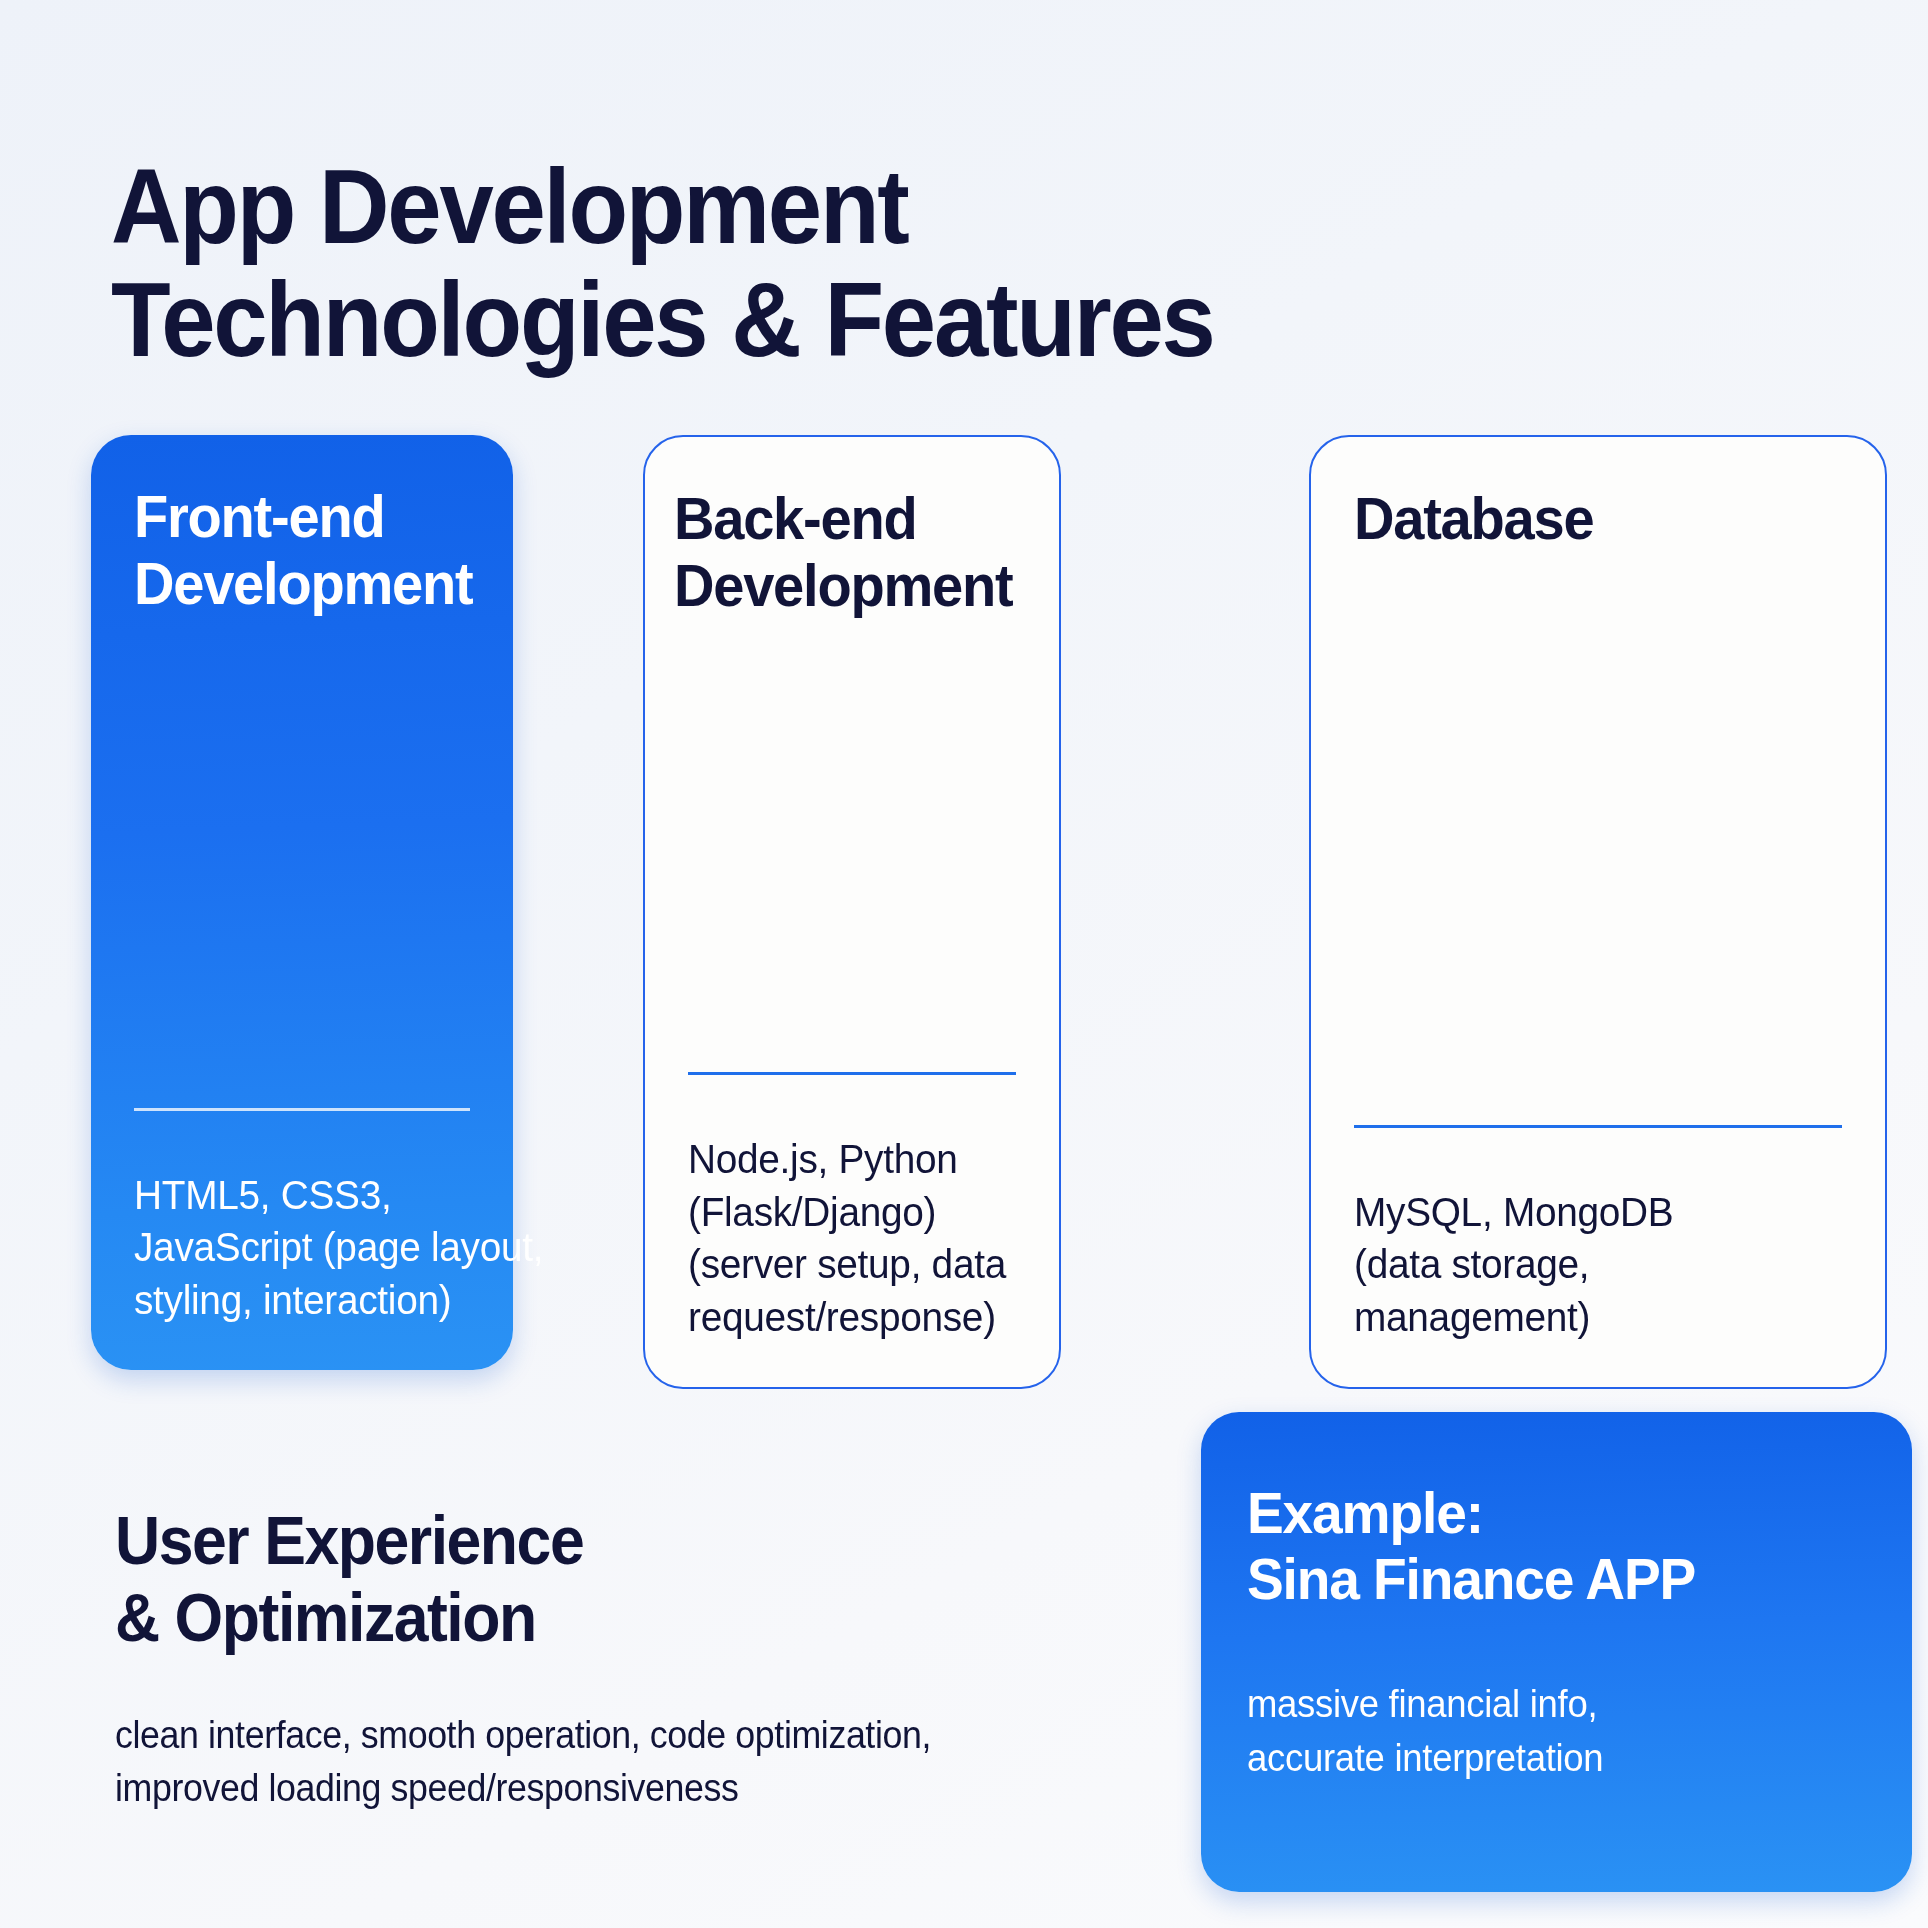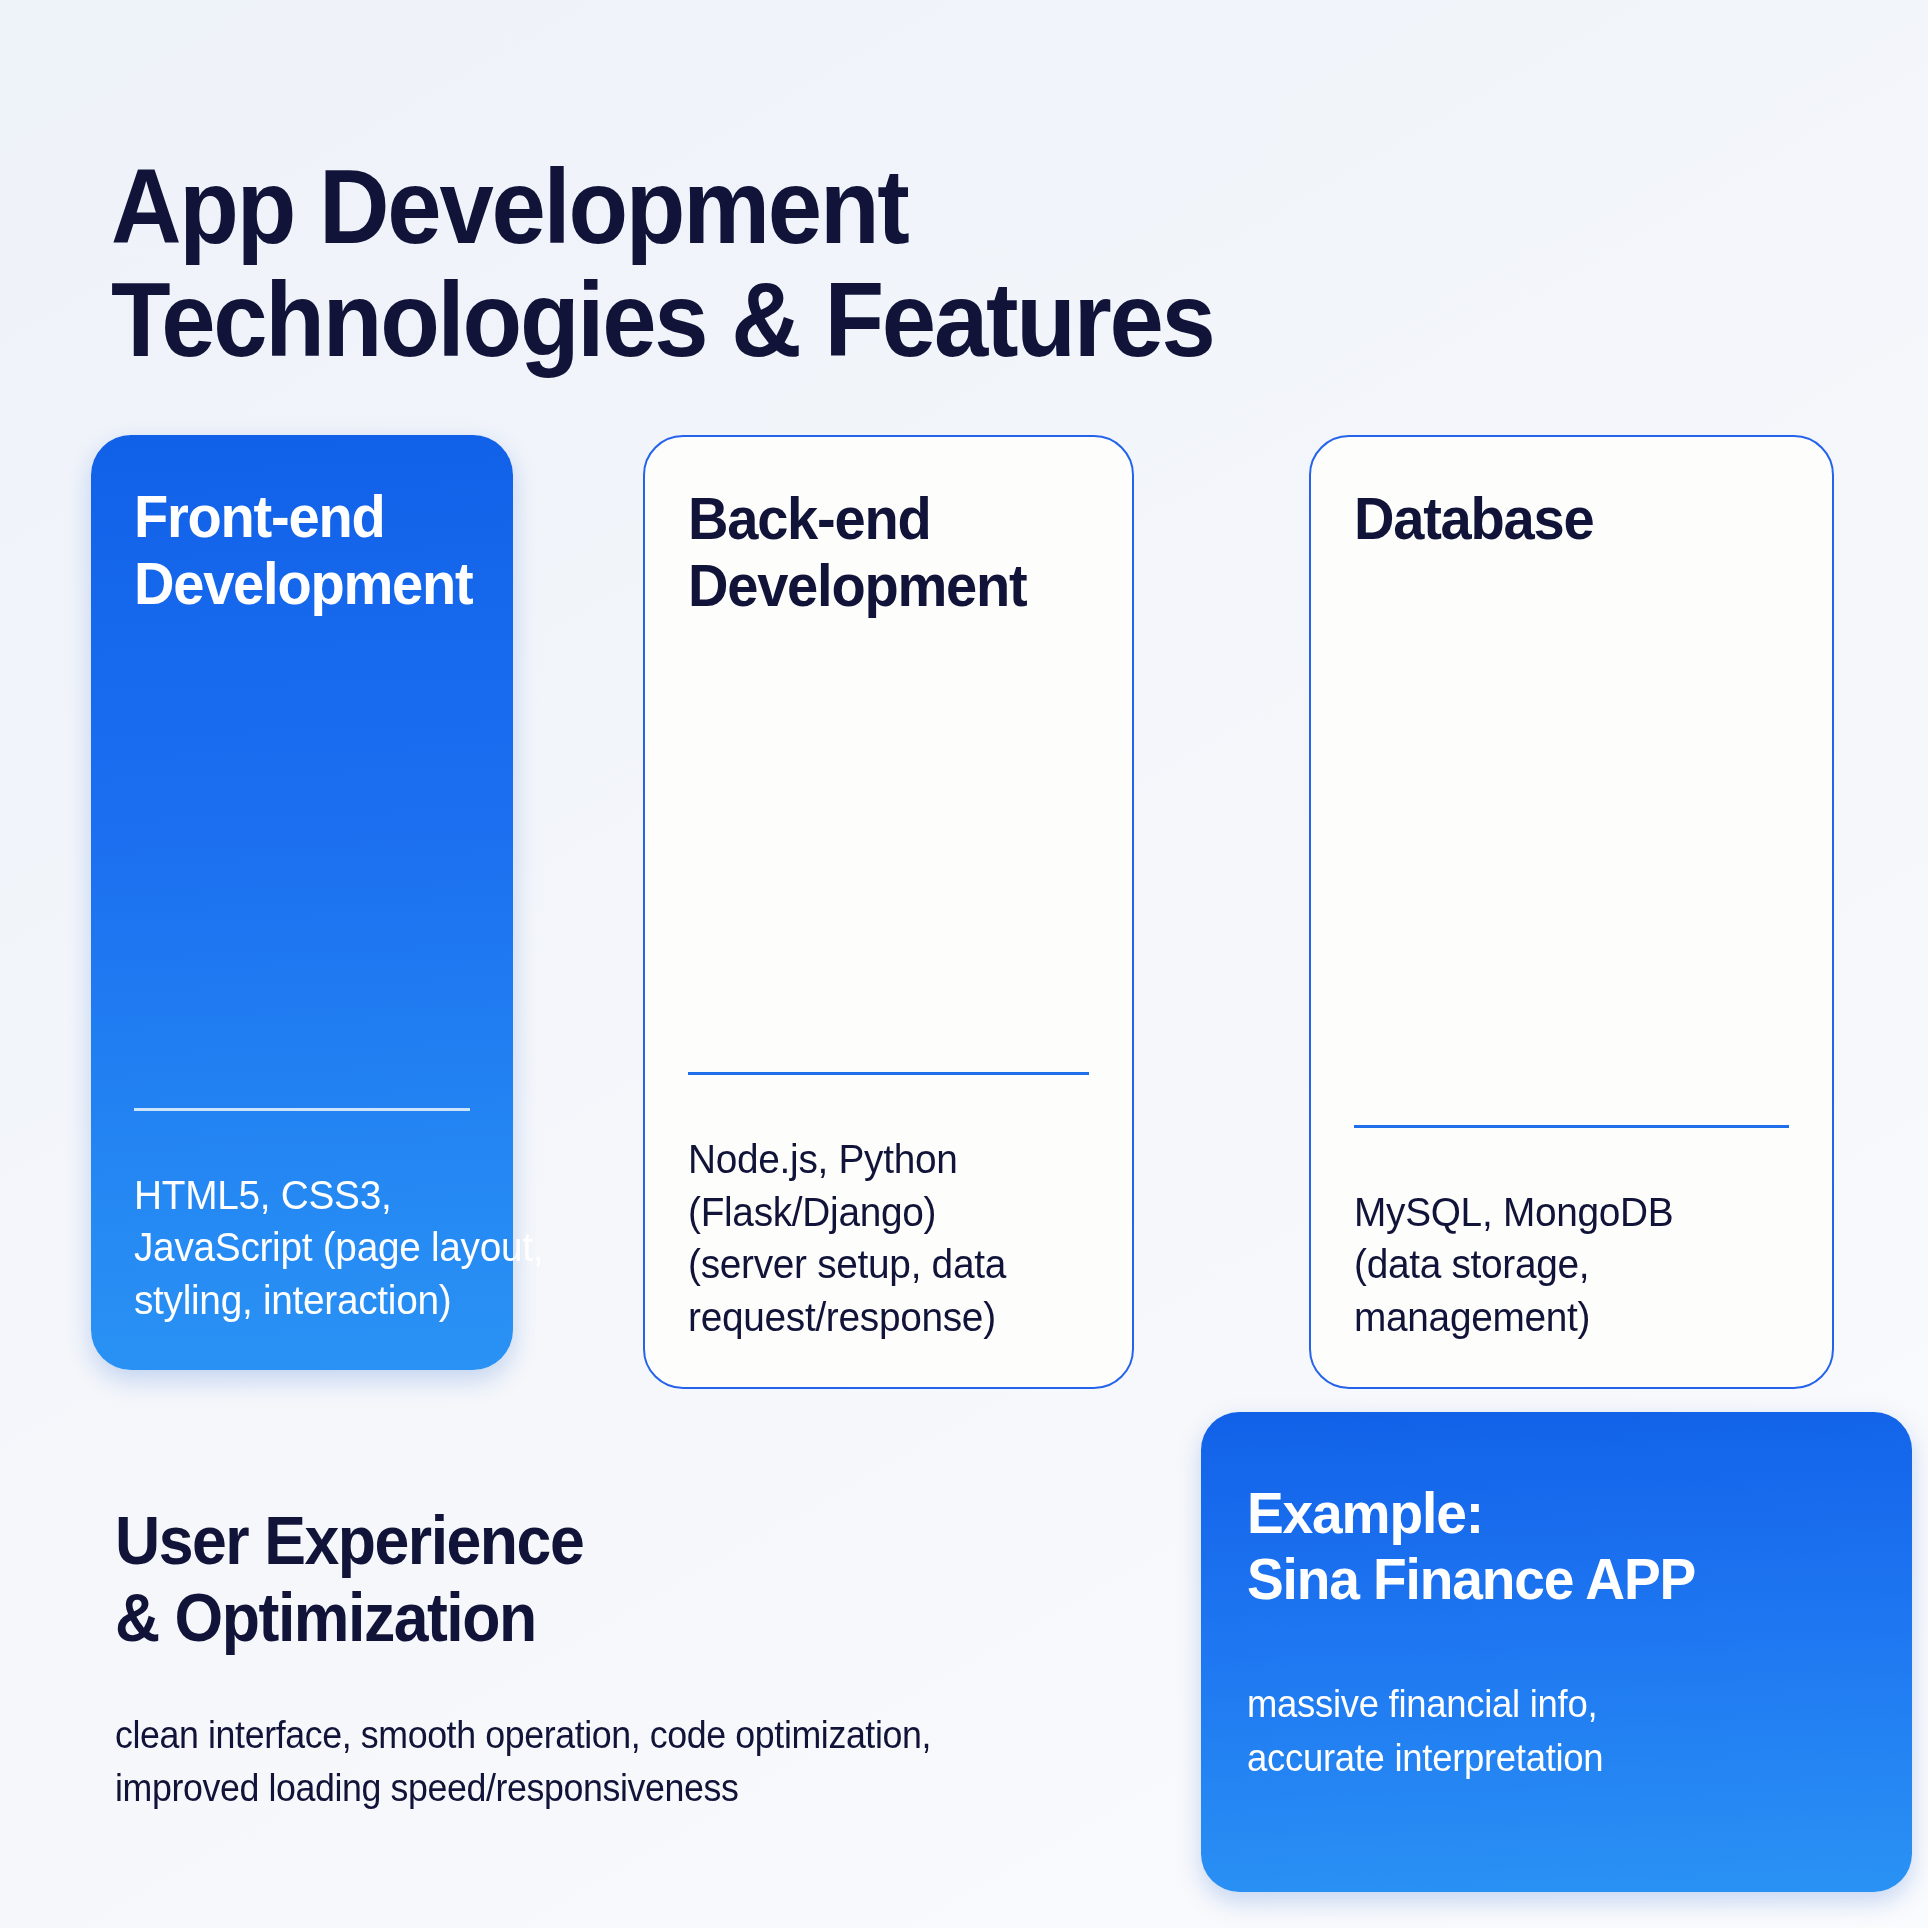--- a/index.html
+++ b/index.html
@@ -60,28 +60,29 @@
 
   .card-1 {
     left: 0;
     width: 422px;
     height: 935px;
     background: linear-gradient(178deg, #1161e8 0%, #1b6ff0 42%, #2589f3 82%, #2a92f4 100%);
     box-shadow: 0 9.4px 24.5px rgba(24, 90, 210, 0.22);
   }
   .card-2 {
     left: 552px;
-    width: 491px;
+    width: 418px;
     height: 954px;
     background: #fdfdfc;
     border: 2.8px solid #2563eb;
+    align-items: center;
   }
   .card-3 {
     left: 1218px;
-    width: 525px;
+    width: 578px;
     height: 954px;
     background: #fdfdfc;
     border: 2.8px solid #2563eb;
   }
 
   .card-heading {
     font-size: 59px;
     line-height: 1.13;
     font-weight: 700;
     letter-spacing: -1.3px;

